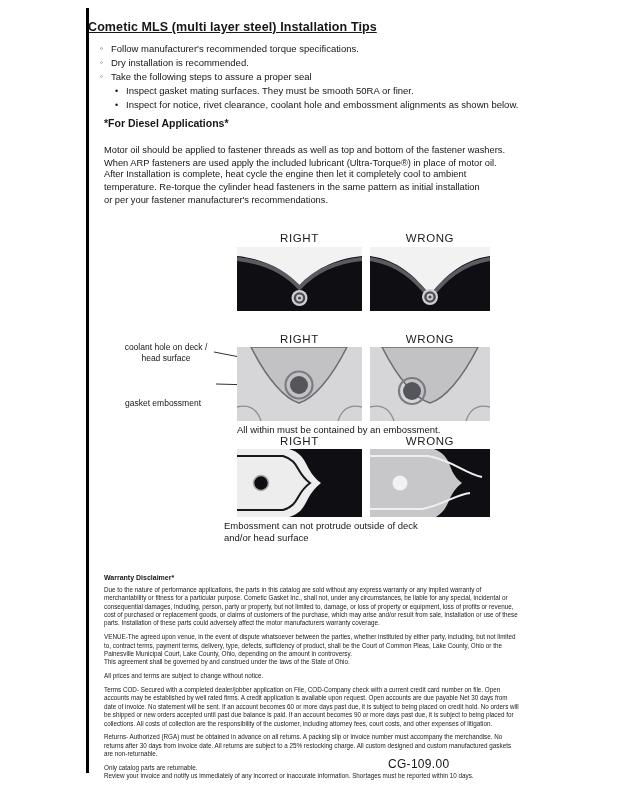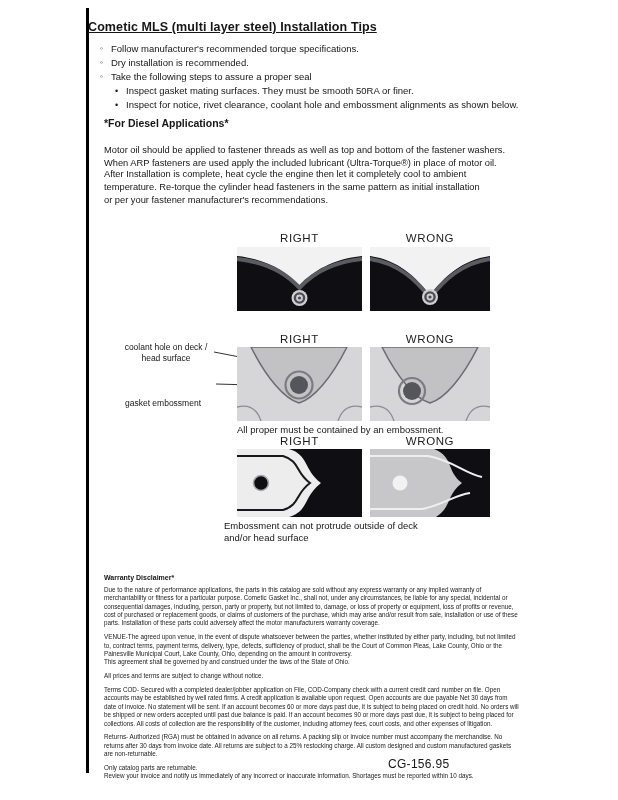--- a/index.html
+++ b/index.html
@@ -121,21 +121,21 @@
     <svg viewBox="0 0 120 74">
       <rect width="120" height="74" fill="#d6d6d8"></rect>
       <path d="M12,0 C28,32 46,52 60,56 C74,52 92,32 108,0 Z" fill="#c2c2c5" stroke="#6b6b72" stroke-width="1.5"></path>
       <path d="M0,60 C12,57 20,62 24,74" fill="none" stroke="#8d8d93" stroke-width="1.3"></path>
       <path d="M120,60 C108,57 100,62 96,74" fill="none" stroke="#8d8d93" stroke-width="1.3"></path>
       <circle cx="42" cy="44" r="13" fill="none" stroke="#7b7b82" stroke-width="2.2"></circle>
       <circle cx="42" cy="44" r="9" fill="#55555c"></circle>
     </svg>
   </div>
 
-  <div class="caption" style="left:237px; top:424px; width:280px;">All proper must be contained by an embossment.</div>
+  <div class="caption" style="left:237px; top:424px; width:280px;">All within must be contained by an embossment.</div>
 
   <div class="dlabel" style="left:237px; top:435px; width:125px;">RIGHT</div>
   <div class="dlabel" style="left:370px; top:435px; width:120px;">WRONG</div>
 
   <div class="panel" style="left:237px; top:449px; width:125px; height:68px;">
     <svg viewBox="0 0 125 68">
       <rect width="125" height="68" fill="#0e0e13"></rect>
       <path d="M0,0 H52 C72,6 66,20 84,34 C66,48 72,62 52,68 H0 Z" fill="#ededee"></path>
       <path d="M0,7 H46 C63,12 58,23 73,34 C58,45 63,56 46,61 H0" fill="none" stroke="#17171c" stroke-width="2"></path>
       <circle cx="24" cy="34" r="7.5" fill="#0e0e13"></circle>
@@ -161,15 +161,15 @@
     <p class="wpara">Due to the nature of performance applications, the parts in this catalog are sold without any express warranty or any implied warranty of merchantability or fitness for a particular purpose.  Cometic Gasket Inc., shall not, under any circumstances, be liable for any special, incidental or consequential damages, including, person, party or property, but not limited to, damage, or loss of property or equipment, loss of profits or revenue, cost of purchased or replacement goods, or claims of customers of the purchase, which may arise and/or result from sale, installation or use of these parts.  Installation of these parts could adversely affect the motor manufacturers warranty coverage.</p>
     <p class="wpara">VENUE-The agreed upon venue, in the event of dispute whatsoever between the parties, whether instituted by either party, including, but not limited to, contract terms, payment terms, delivery, type, defects, sufficiency of product, shall be the Court of Common Pleas, Lake County, Ohio or the Painesville Municipal Court, Lake County, Ohio, depending on the amount in controversy.
 This agreement shall be governed by and construed under the laws of the State of Ohio.</p>
     <p class="wpara">All prices and terms are subject to change without notice.</p>
     <p class="wpara">Terms COD- Secured with a completed dealer/jobber application on File, COD-Company check with a current credit card number on file.  Open accounts may be established by well rated firms.  A credit application is available upon request.  Open accounts are due payable Net 30 days from date of invoice.  No statement will be sent.  If an account becomes 60 or more days past due, it is subject to being placed on credit hold.  No orders will be shipped or new orders accepted until past due balance is paid.  If an account becomes 90 or more days past due, it is subject to being placed for collections.  All costs of collection are the responsibility of the customer, including attorney fees, court costs, and other expenses of litigation.</p>
     <p class="wpara">Returns- Authorized (RGA) must be obtained in advance on all returns.  A packing slip or invoice number must accompany the merchandise.  No returns after 30 days from invoice date.  All returns are subject to a 25% restocking charge.  All custom designed and custom manufactured gaskets are non-returnable.</p>
     <p class="wpara">Only catalog parts are returnable.
 Review your invoice and notify us immediately of any incorrect or inaccurate information.  Shortages must be reported within 10 days.</p>
   </div>
 
-  <div class="footer-code">CG-156.95</div>
+  <div class="footer-code">CG-109.00</div>
 
 </div>
 
 </body></html>

